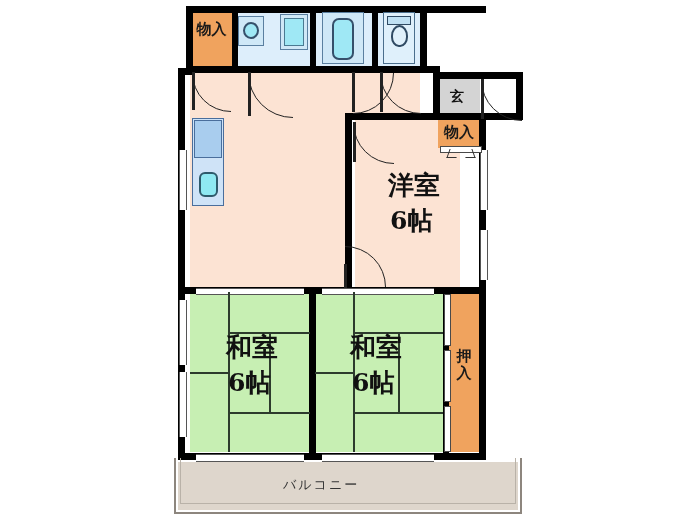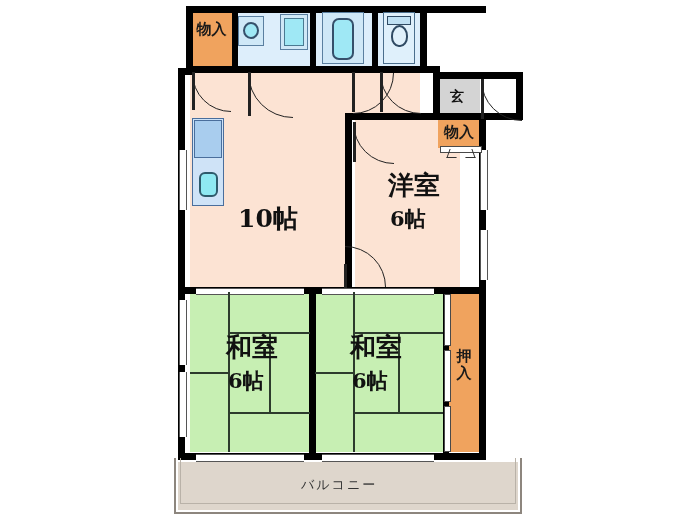--- a/index.html
+++ b/index.html
@@ -36,21 +36,21 @@
   .door .arc{position:absolute;border:1.3px solid #222;border-radius:50%;}
 
   
   .slide{position:absolute;background:#ffffff;border:1.2px solid #4a4a4a;}
 
   
   .lbl{position:absolute;color:#111;white-space:nowrap;line-height:1;}
   .lbl-ldk{font-size:30px;font-weight:700;letter-spacing:5px;font-family:"DejaVu Serif","Liberation Serif",serif;}
   .lbl-ldk-sub{font-size:25px;font-weight:700;font-family:"DejaVu Serif","Liberation Serif",serif;}
   .lbl-room{font-size:26px;font-weight:700;font-family:"DejaVu Serif","Liberation Serif",serif;}
-  .lbl-room-sub{font-size:21px;font-weight:700;font-family:"DejaVu Serif","Liberation Serif",serif;}
+  .lbl-room-sub{font-size:25px;font-weight:700;font-family:"DejaVu Serif","Liberation Serif",serif;}
   .lbl-cl{font-size:15px;font-weight:700;color:#1a1a1a;text-align:center;line-height:1.05;font-family:"DejaVu Serif","Liberation Serif",serif;}
   .lbl-cl-v{font-size:15px;font-weight:700;color:#1a1a1a;text-align:center;line-height:1.15;font-family:"DejaVu Serif","Liberation Serif",serif;}
   .lbl-genkan{font-size:14px;font-weight:700;color:#111;font-family:"DejaVu Serif","Liberation Serif",serif;}
   .lbl-balcony{font-size:13px;color:#333;letter-spacing:2px;}
 
   
   .fx{position:absolute;box-sizing:border-box;}
   .tub{background:#9fe8f5;border:2px solid #35506b;border-radius:7px;}
   .tubbox{background:#cfe8f7;border:1.5px solid #5a7fa0;}
   .sinkbox{background:#cfe8f7;border:1.5px solid #5a7fa0;}
@@ -201,21 +201,20 @@
   <div class="abs" style="left:464px;top:149px;width:10px;height:9px;border-right:1.5px solid #333;border-bottom:1.5px solid #333;transform:skewX(20deg);"></div>
 
   <div class="slide" style="left:444px;top:294px;width:5px;height:50px;"></div>
   <div class="slide" style="left:444px;top:350px;width:5px;height:50px;"></div>
   <div class="slide" style="left:444px;top:406px;width:5px;height:44px;"></div>
 
   <div class="lbl lbl-cl" style="left:195px;top:22px;width:33px;">
     <div>物入</div>
   </div>
 
-  <div class="lbl lbl-ldk-sub" style="left:238px;top:206px;">10帖</div>
 
   <div class="lbl lbl-room" style="left:388px;top:172px;">洋室</div>
   <div class="lbl lbl-room-sub" style="left:390px;top:208px;">6帖</div>
 
   <div class="lbl lbl-room" style="left:226px;top:334px;">和室</div>
   <div class="lbl lbl-room-sub" style="left:228px;top:370px;">6帖</div>
 
   <div class="lbl lbl-room" style="left:350px;top:334px;">和室</div>
   <div class="lbl lbl-room-sub" style="left:352px;top:370px;">6帖</div>
 
@@ -223,15 +222,15 @@
 
   <div class="lbl lbl-cl" style="left:440px;top:125px;width:38px;">
     <span>物入</span>
   </div>
 
   <div class="lbl lbl-cl-v" style="left:452px;top:348px;width:24px;">
     <div>押</div>
     <div>入</div>
   </div>
 
-  <div class="lbl lbl-balcony" style="left:301px;top:478px;">バルコニー</div>
+  <div class="lbl lbl-balcony" style="left:283px;top:478px;">バルコニー</div>
 
 </div>
 
 </body></html>

